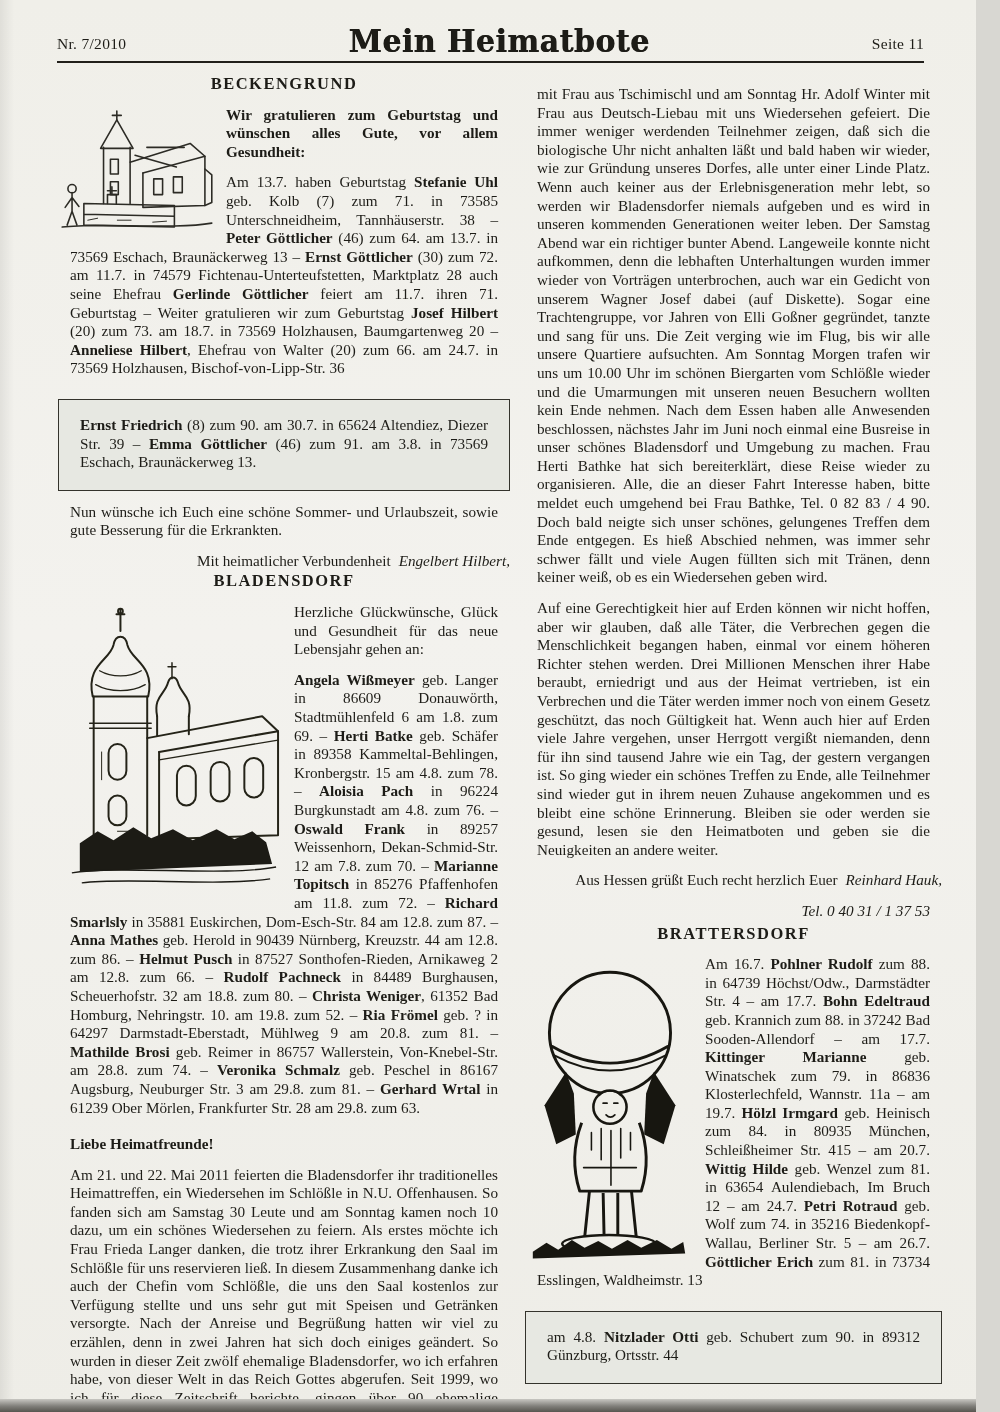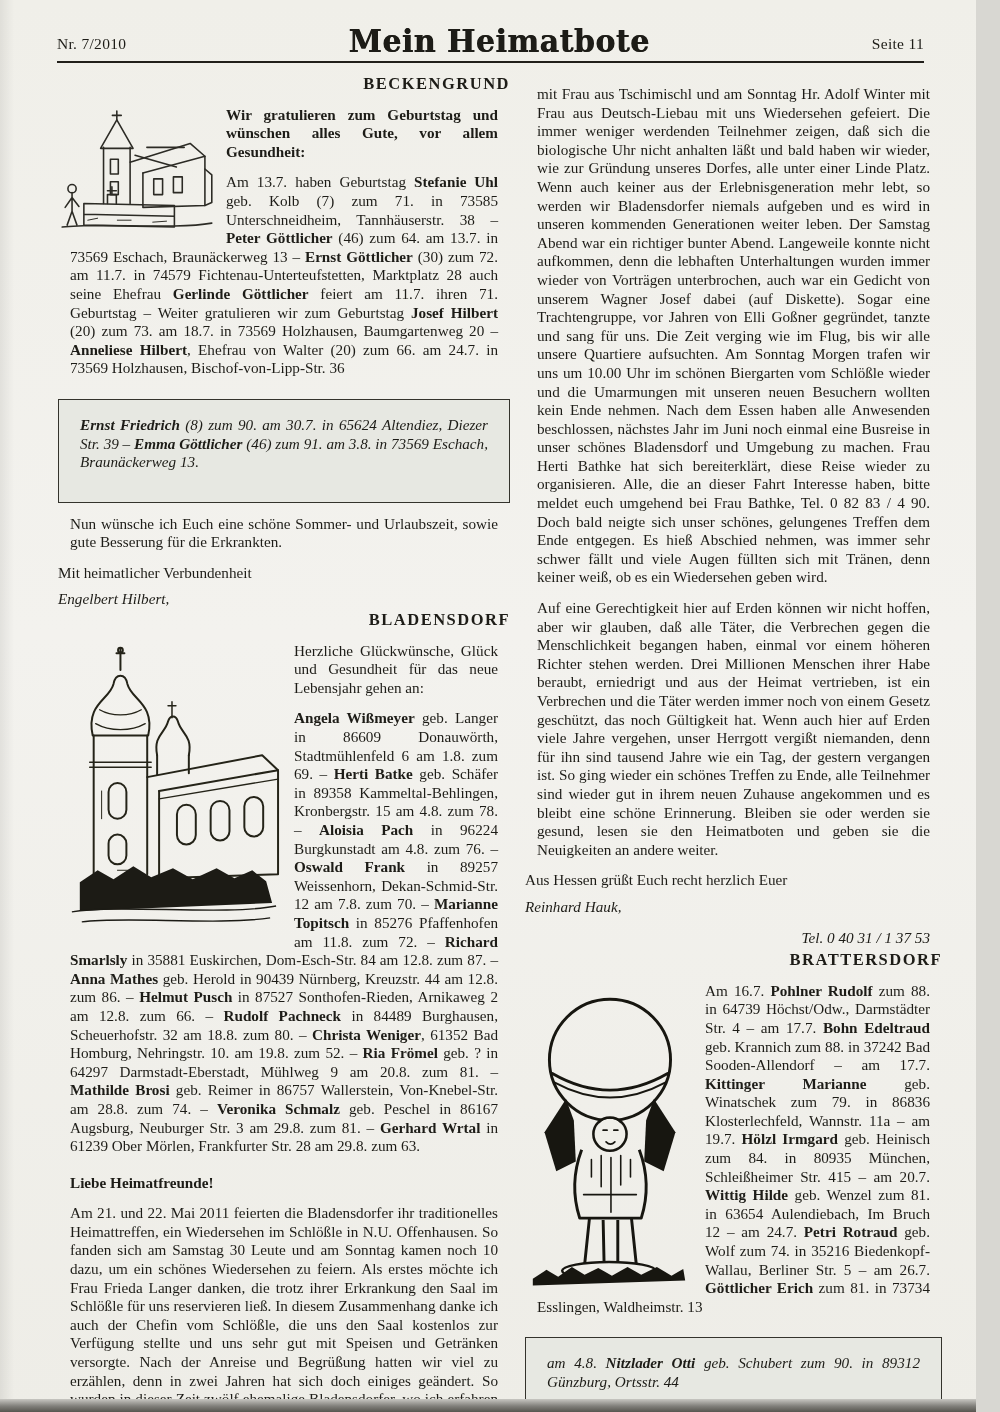--- a/index.html
+++ b/index.html
@@ -19,28 +19,28 @@
   .issue, .pageno { font-size:15.5px; padding-bottom:3px; letter-spacing:0.3px; }
   .masthead {
     margin:0; font-family:"DejaVu Serif", serif; font-size:30px; font-weight:bold;
     letter-spacing:0.5px; transform:scaleY(1.08); line-height:1;
     text-shadow:0.6px 0 #1d1c17;
   }
   .columns { display:flex; gap:15px; padding:10px 34px 0 58px; }
   .col { text-align:justify; font-size:15.2px; line-height:18.6px; }
   .col-left { width:452px; flex:none; }
   .col-right { flex:1; min-width:0; }
-  h2.sec { font-size:16.5px; font-weight:bold; letter-spacing:1.5px; text-align:right; margin:2px 0 5px; }
+  h2.sec { font-size:16.5px; font-weight:bold; letter-spacing:1.5px; text-align:center; margin:2px 0 5px; }
   p { margin:12px; }
   .b { font-weight:bold; }
   .i { font-style:italic; }
   .flow::after { content:""; display:block; clear:both; }
   .imgfloat { float:left; margin:2px 10px 2px 0; }
-  .graybox { border:1.6px solid #34332c; background:#e7e8e2; padding:4px 9px 18px; margin:9px 0 8px;font-style:italic; }
-  .sigrow { display:flex; justify-content:flex-end; gap:8px;flex-direction:column; }
+  .graybox { border:1.6px solid #34332c; background:#e7e8e2; padding:4px 9px 6px; margin:9px 0 8px; }
+  .sigrow { display:flex; justify-content:flex-end; gap:8px; }
   .addr { font-style:italic; text-align:justify; text-align-last:justify; }
   .tel { font-style:italic; text-align:right; margin-bottom:4px; }
   .mt-blad { margin-top:29px; }
   .mt-brat { margin-top:24px; }
   .letterhead { font-weight:bold; margin-top:6px; text-align:left; }
   .sketch { display:block; }
   .bottom-band {
     position:absolute; bottom:0; left:0; width:100%; height:13px;
     background:linear-gradient(180deg,#c8c7c2 0%,#807f7a 55%,#56554f 100%);
   }

